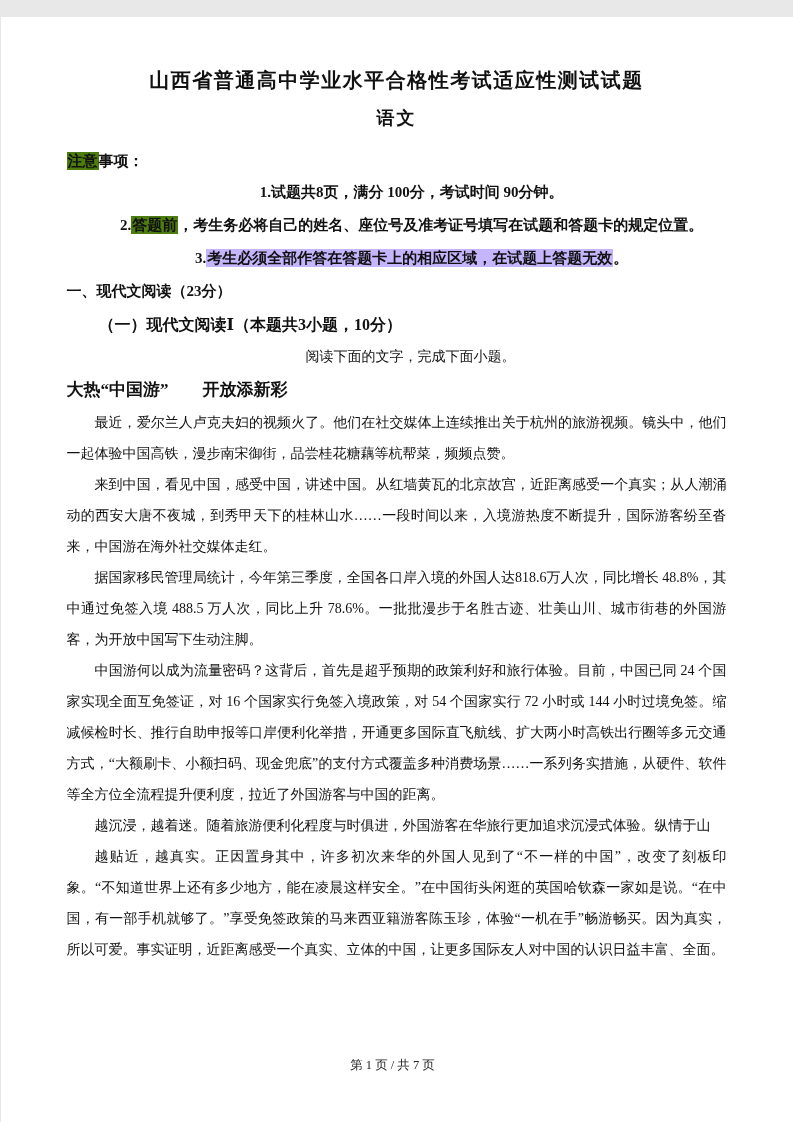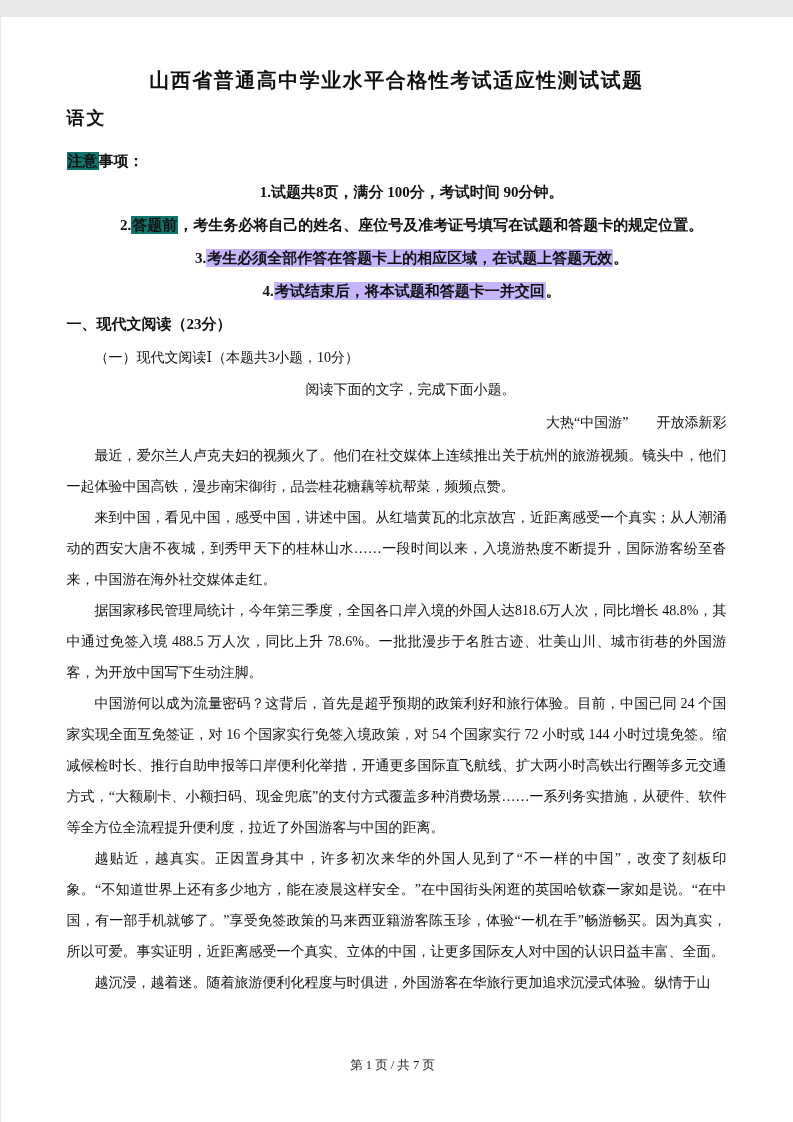--- a/index.html
+++ b/index.html
@@ -19,63 +19,64 @@
     font-size: 20px;
     font-weight: 700;
     text-align: center;
     letter-spacing: 1.5px;
     line-height: 1.35;
     margin-bottom: 12px;
   }
   .doc-subject {
     font-size: 18px;
     font-weight: 700;
+    text-align: center;
     letter-spacing: 2px;
     margin-bottom: 16px;
   }
 
   .notice-heading {
     font-size: 15px;
     font-weight: 700;
     line-height: 30px;
   }
   .notice {
     font-size: 15px;
     font-weight: 700;
     line-height: 33px;
     margin: 0;
     text-indent: 2em;
     text-align: center;
   }
 
   .hl { padding: 1px 1px; }
-  .hl.green  { background: #0f766e; }
+  .hl.green  { background: #4d7c0f; }
   .hl.yellow { background: #c4b5fd; }
 
   .section-head {
     font-size: 15px;
     font-weight: 700;
     line-height: 33px;
   }
   .section-sub {
-    font-size: 14px;
-    font-weight: 400;
+    font-size: 16px;
+    font-weight: 700;
     line-height: 33px;
     text-indent: 2em;
   }
   .instruction {
     font-size: 14px;
     line-height: 31px;
     text-indent: 2em;
     text-align: center;
   }
   .article-title {
-    font-size: 14px;
-    font-weight: 400;
-    text-align: right;
+    font-size: 17px;
+    font-weight: 700;
+    text-align: left;
     line-height: 31px;
     margin: 2px 0;
   }
   .para {
     font-size: 14px;
     line-height: 31px;
     margin: 0;
     text-align: justify;
     text-indent: 2em;
   }
@@ -108,32 +109,31 @@
     <div class="doc-subject">语文</div>
 
     <div class="notice-heading"><span class="hl green">注意</span><span>事项：</span></div>
 
     <p class="notice"><span>1.试题共8页，满分 100分，考试时间 90分钟。</span></p>
 
     <p class="notice"><span>2.</span><span class="hl green">答题前</span><span>，考生务必将自己的姓名、座位号及准考证号填写在试题和答题卡的规定位置。</span></p>
 
     <p class="notice"><span>3.</span><span class="hl yellow">考生必须全部作答在答题卡上的相应区域，在试题上答题无效</span><span>。</span></p>
 
-    <p class="notice"><span>4.</span><span class="hl yellow">考试结束后，将本试题和答题卡一并交回</span><span>。</span></p>
 
     <div class="section-head">一、现代文阅读（23分）</div>
     <div class="section-sub">（一）现代文阅读Ⅰ（本题共3小题，10分）</div>
     <div class="instruction">阅读下面的文字，完成下面小题。</div>
 
     <div class="article-title">大热“中国游”　　开放添新彩</div>
 
     <p class="para">最近，爱尔兰人卢克夫妇的视频火了。他们在社交媒体上连续推出关于杭州的旅游视频。镜头中，他们一起体验中国高铁，漫步南宋御街，品尝桂花糖藕等杭帮菜，频频点赞。</p>
     <p class="para">来到中国，看见中国，感受中国，讲述中国。从红墙黄瓦的北京故宫，近距离感受一个真实；从人潮涌动的西安大唐不夜城，到秀甲天下的桂林山水……一段时间以来，入境游热度不断提升，国际游客纷至沓来，中国游在海外社交媒体走红。</p>
     <p class="para">据国家移民管理局统计，今年第三季度，全国各口岸入境的外国人达818.6万人次，同比增长 48.8%，其中通过免签入境 488.5 万人次，同比上升 78.6%。一批批漫步于名胜古迹、壮美山川、城市街巷的外国游客，为开放中国写下生动注脚。</p>
     <p class="para">中国游何以成为流量密码？这背后，首先是超乎预期的政策利好和旅行体验。目前，中国已同 24 个国家实现全面互免签证，对 16 个国家实行免签入境政策，对 54 个国家实行 72 小时或 144 小时过境免签。缩减候检时长、推行自助申报等口岸便利化举措，开通更多国际直飞航线、扩大两小时高铁出行圈等多元交通方式，“大额刷卡、小额扫码、现金兜底”的支付方式覆盖多种消费场景……一系列务实措施，从硬件、软件等全方位全流程提升便利度，拉近了外国游客与中国的距离。</p>
+    <p class="para">越沉浸，越着迷。随着旅游便利化程度与时俱进，外国游客在华旅行更加追求沉浸式体验。纵情于山</p>
     <p class="para">越贴近，越真实。正因置身其中，许多初次来华的外国人见到了“不一样的中国”，改变了刻板印象。“不知道世界上还有多少地方，能在凌晨这样安全。”在中国街头闲逛的英国哈钦森一家如是说。“在中国，有一部手机就够了。”享受免签政策的马来西亚籍游客陈玉珍，体验“一机在手”畅游畅买。因为真实，所以可爱。事实证明，近距离感受一个真实、立体的中国，让更多国际友人对中国的认识日益丰富、全面。</p>
-    <p class="para">越沉浸，越着迷。随着旅游便利化程度与时俱进，外国游客在华旅行更加追求沉浸式体验。纵情于山</p>
 
   </div>
 
   <div class="footer">第 1 页 / 共 7 页</div>
   <div class="bottom-bar"></div>
 </div>
 
 </body></html>

